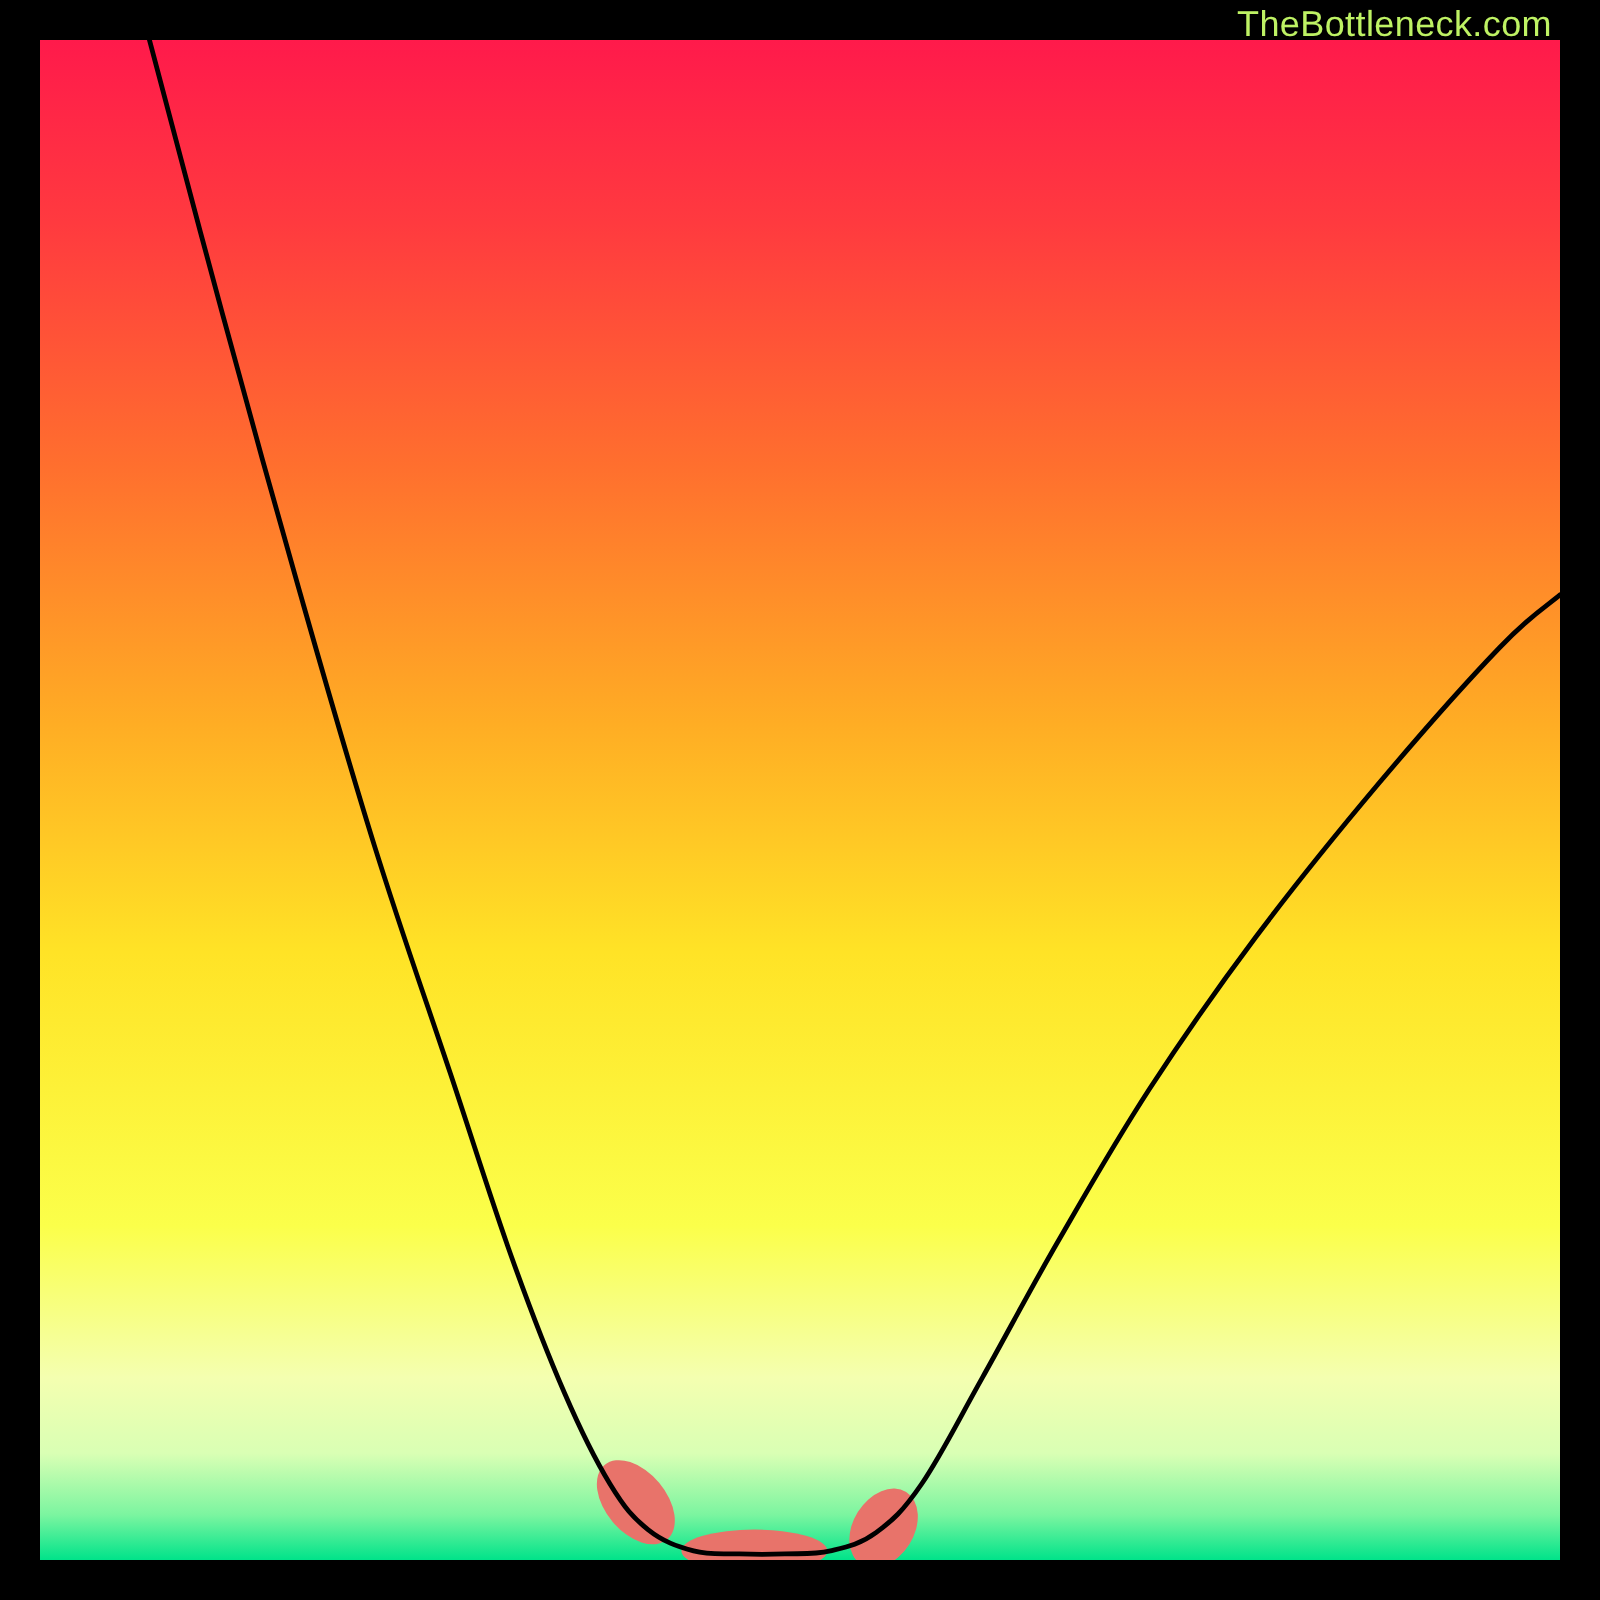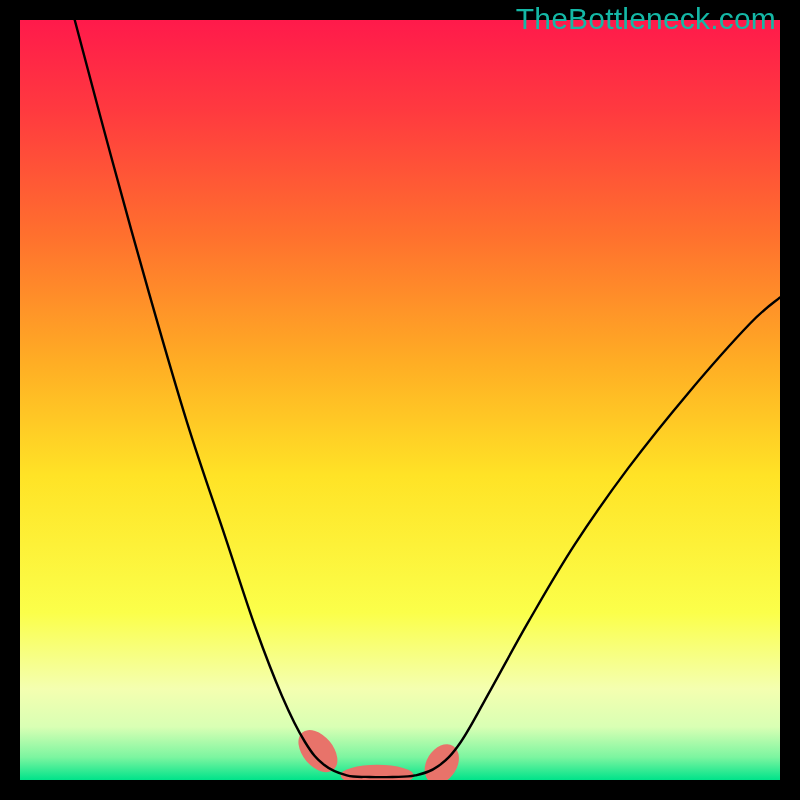--- a/index.html
+++ b/index.html
@@ -23,22 +23,22 @@
     position: absolute;
     left: 0;
     top: 0;
     width: 760px;
     height: 760px;
   }
   .watermark {
     position: absolute;
     top: 2px;
     right: 24px;
-    color: #14b8a6;
-    font-size: 30px;
+    color: #bef264;
+    font-size: 18px;
     font-weight: 500;
     letter-spacing: 0.2px;
   }
   svg { display: block; }
 </style>
 </head>
 <body>
 
 <div class="frame">
   <svg class="plot" viewBox="0 0 760 760" preserveAspectRatio="none">

